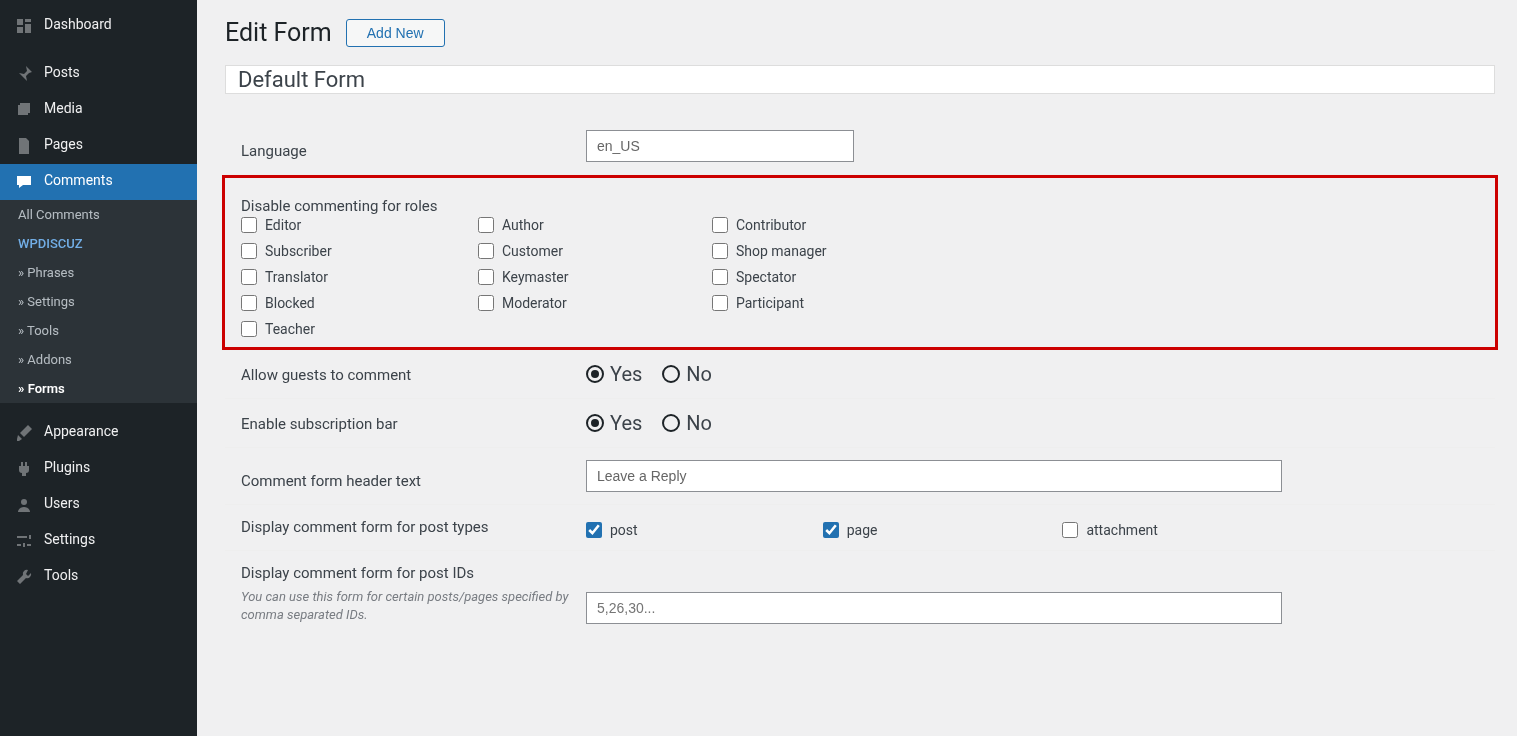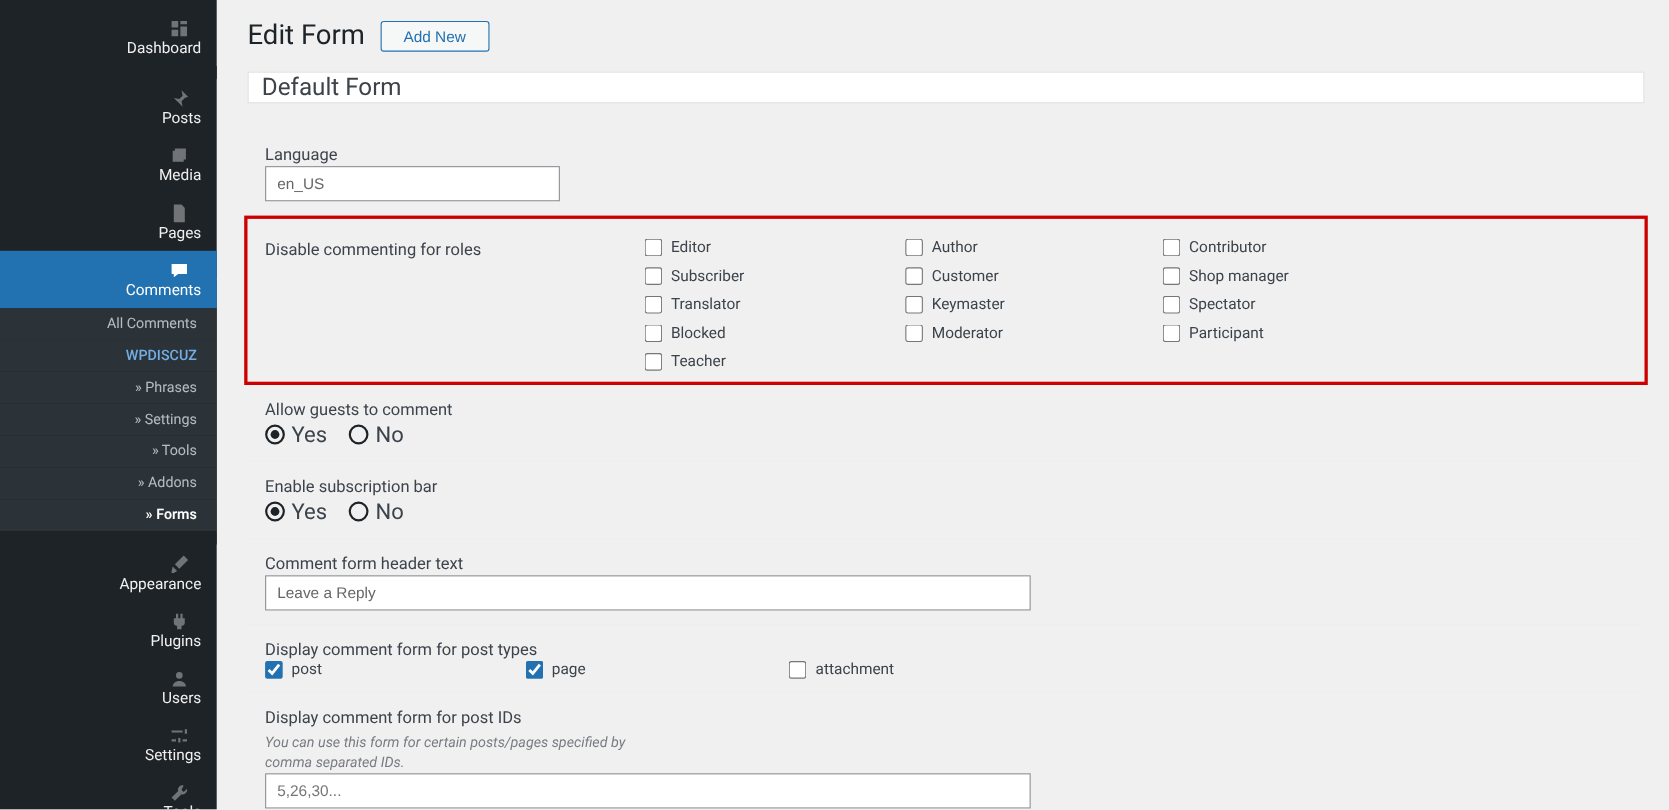--- a/index.html
+++ b/index.html
@@ -5,21 +5,21 @@
     * { box-sizing: border-box; margin: 0; padding: 0; }
     body {
       font-family: -apple-system, "Segoe UI", Roboto, Oxygen-Sans, Ubuntu, Cantarell, "Helvetica Neue", sans-serif;
       font-size: 13px; color:#3c434a; background:#f0f0f1; width:1517px; height:736px; overflow:hidden;
     }
     .sidebar {
       width:197px; height:100%; background:#1d2327; color:#f0f0f1; float:left; position:relative;
     }
     .side-top { margin-top:8px; }
     .side-item, .side-sub {
-      display:flex; align-items:flex-end; padding:8px 14px; font-size:14px; color:#f0f0f1; cursor:pointer;flex-direction:column;
+      display:flex; align-items:flex-start; padding:8px 14px; font-size:14px; color:#f0f0f1; cursor:pointer;
     }
     .side-item .ico { width:20px; height:20px; margin-right:10px; opacity:.6; display:flex; align-items:center; justify-content:center; }
     .side-item.active { background:#2271b1; color:#fff; position:relative; }
     .side-item.active .ico { opacity:1; }
     .side-item.active::after {
       content:""; position:absolute; right:-10px; top:50%; margin-top:-10px;
       border:10px solid transparent; border-right-color:#f0f0f1;
     }
     .side-sub { background:#2c3338; padding:7px 18px; font-size:13px; color:rgba(240,246,252,.7); }
     .side-sub.sel { color:#72aee6; font-weight:500; }
@@ -31,21 +31,21 @@
     .title-row h1 { font-size:25px; font-weight:400; color:#1d2327; }
     .btn-add {
       border:1px solid #2271b1; color:#2271b1; background:#f6f7f7;
       padding:5px 20px; font-size:14px; border-radius:3px; cursor:pointer;
     }
     .form-name {
       margin-top:18px; background:#fff; border:1px solid #ddd; padding:0 12px;
       height:29px; display:flex; align-items:center; font-size:22px; color:#3c434a; width:1270px;
     }
     .panel { margin-top:24px; width:1270px; }
-    .row { display:flex; align-items:flex-start; padding:12px 16px; border-bottom:1px solid #eee;flex-direction:column; }
+    .row { display:flex; align-items:flex-end; padding:12px 16px; border-bottom:1px solid #eee; }
     .row:last-child { border-bottom:none; }
     .row-lbl { width:345px; font-size:15px; color:#3c434a; line-height:1.4; }
     .row-lbl .desc { font-size:13px; font-style:italic; color:#787c82; margin-top:4px; }
     .row-ctrl { flex:1; }
     .txt { width:268px; height:32px; border:1px solid #8c8f94; padding:0 10px; font-size:14px; background:#fff; }
     .txt.wide { width:696px; }
     .txt-val { color:#666; }
     .txt-ph { color:#999; }
 
     .roles-box {
@@ -173,21 +173,21 @@
   <div class="panel">
 
     <div class="row">
       <div class="row-lbl">Language</div>
       <div class="row-ctrl">
         <input class="txt txt-val" value="en_US" style="">
       </div>
     </div>
 
     <div class="roles-box">
-      <div style="display:flex;">
+      <div style="display:flex;flex-direction:column;">
         <div class="row-lbl" style="padding-left:0;">Disable commenting for roles</div>
         <div class="row-ctrl">
           <div class="check-grid">
             <label class="ck">
                 <input type="checkbox" style="">
                 <span>Editor</span>
               </label>
             <label class="ck">
                 <input type="checkbox" style="">
                 <span>Author</span>

